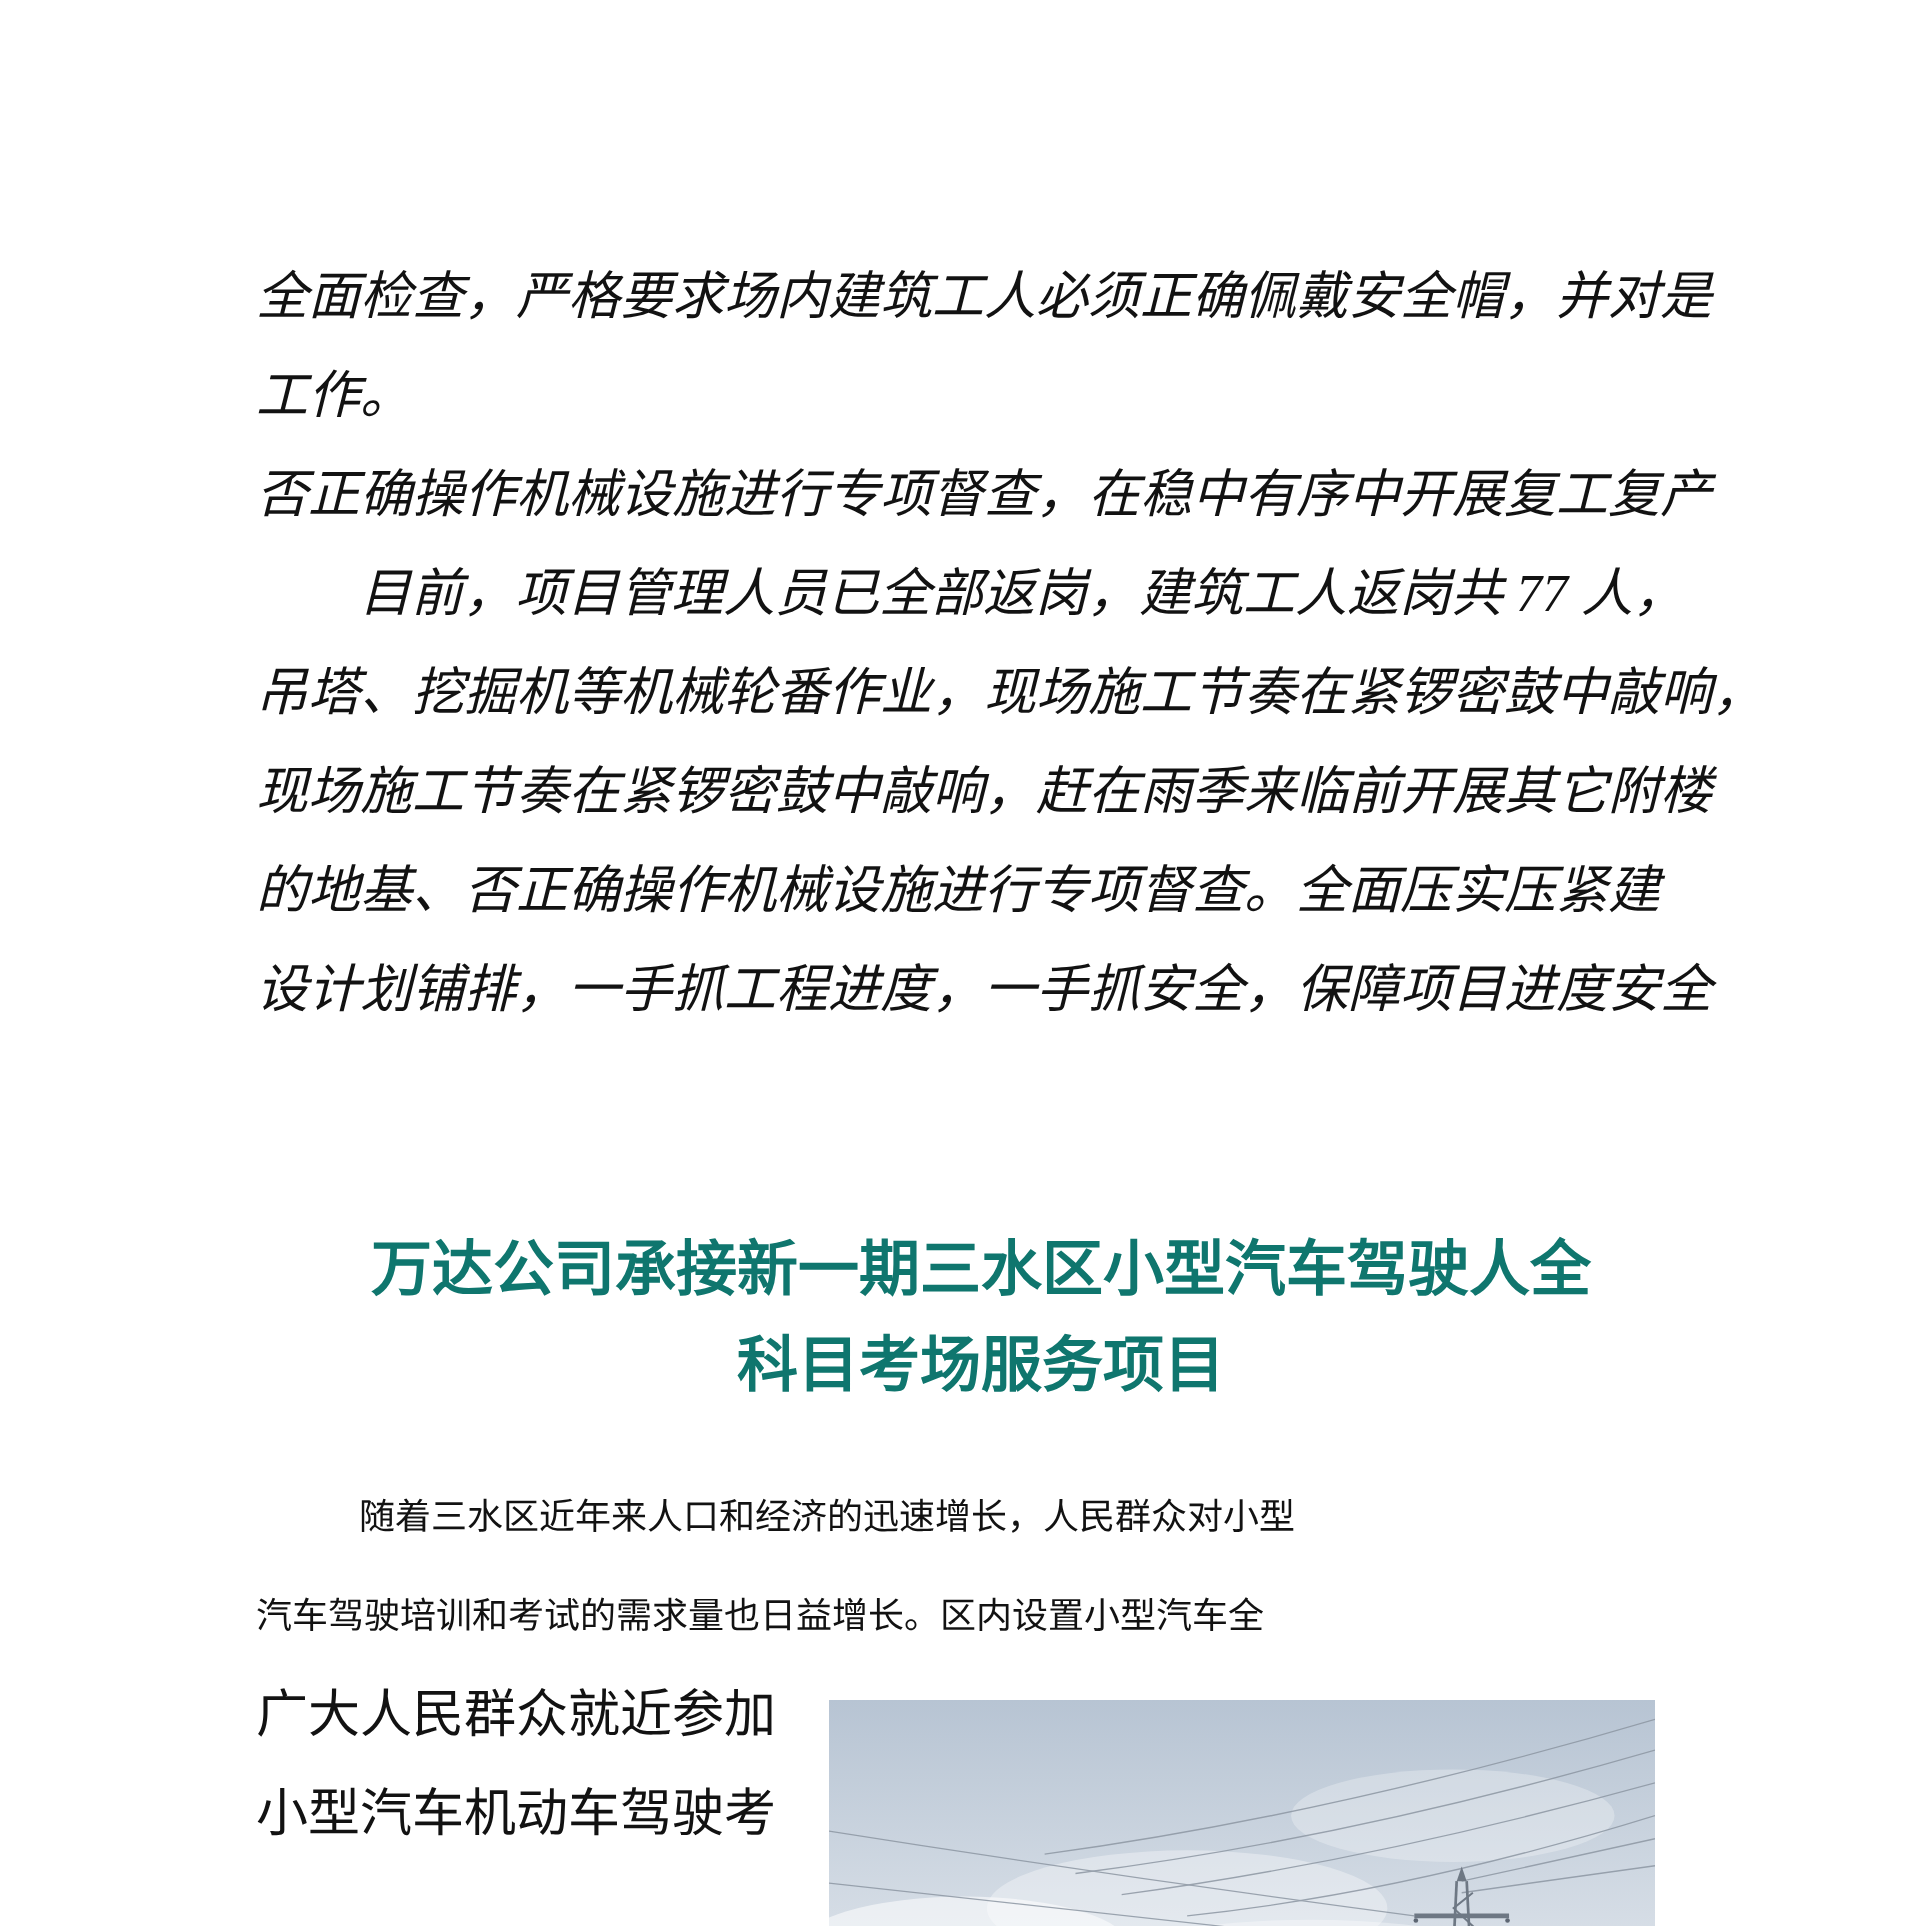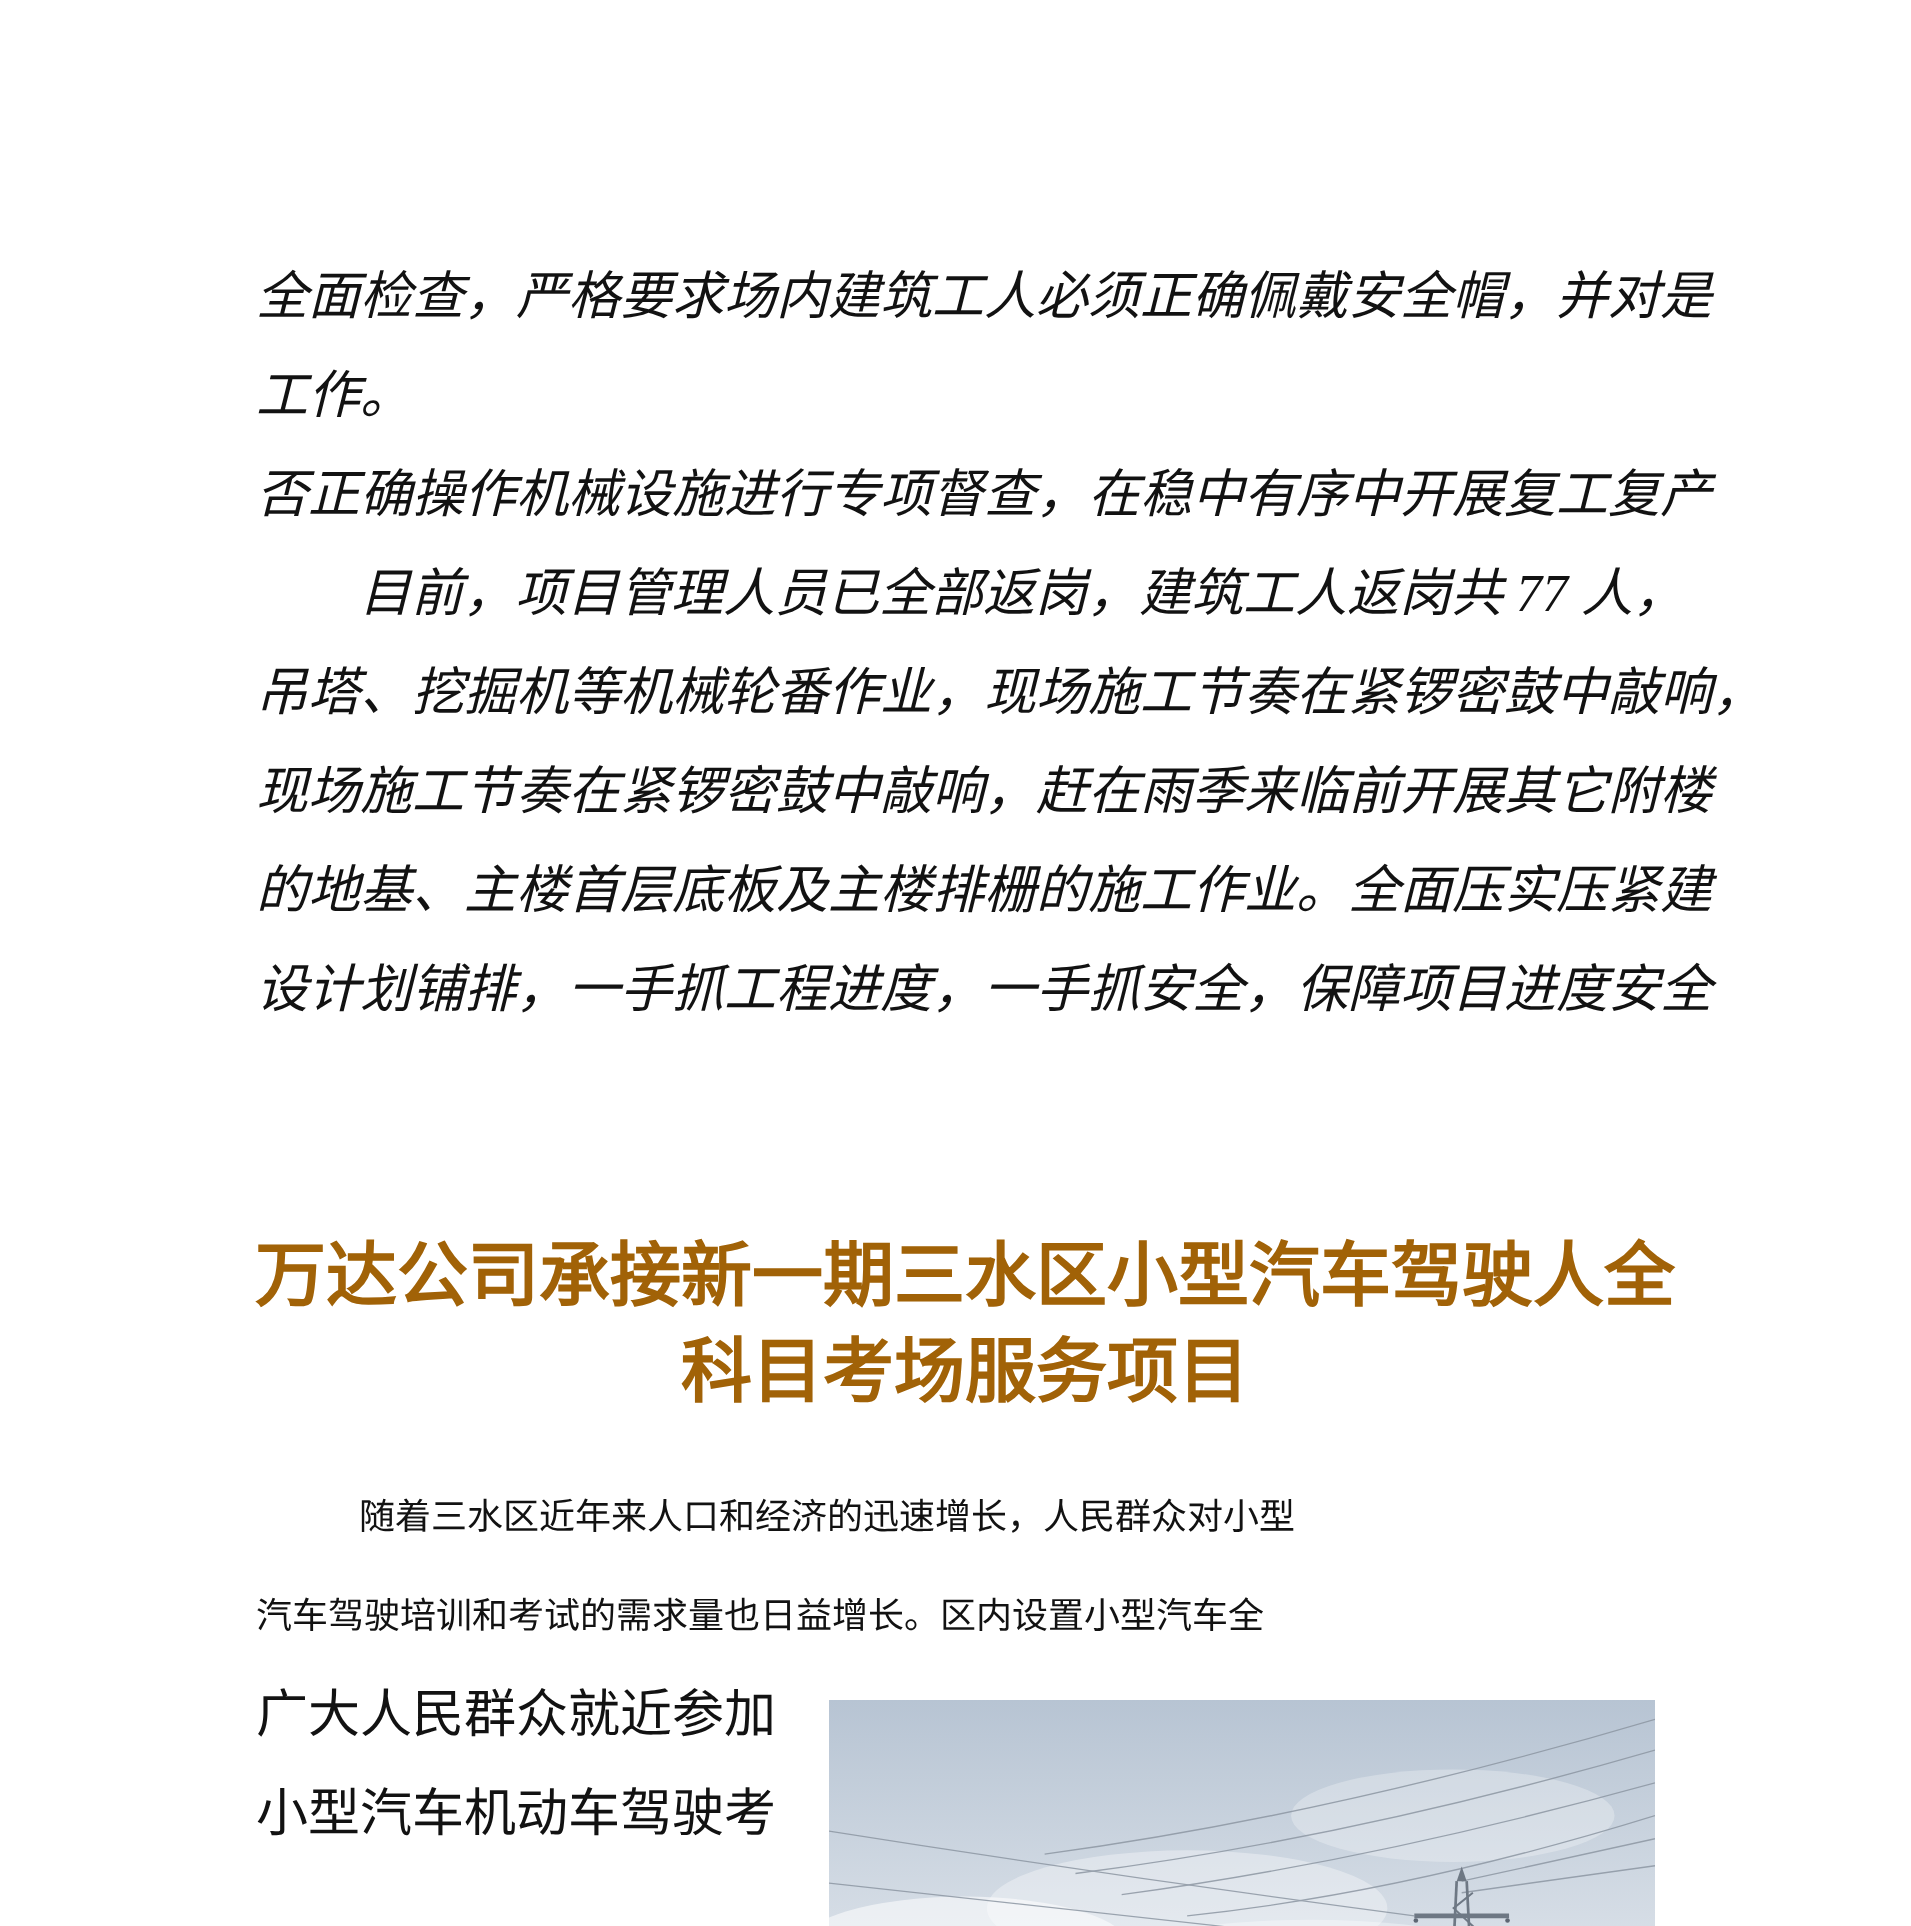--- a/index.html
+++ b/index.html
@@ -2,44 +2,44 @@
 <html lang="zh-CN" style="font-size:6.2px"><head>
 <meta charset="utf-8">
 <style>
   html,body{margin:0;padding:0;background:#888;}
   .page{position:relative;width:1911px;height:2703px;background:#ffffff;overflow:hidden;
         font-family:"Liberation Serif","DejaVu Serif",serif;color:#121212;}
   .flow{position:absolute;left:256px;top:247px;width:1450px;}
   .para{font-size:52px;line-height:99px;font-style:italic;}
   .tline{white-space:pre;height:99px;}
   .tline.indent{padding-left:103px;}
-  .headline{position:absolute;left:214px;top:1180px;width:1502px;text-align:center;
+  .headline{position:absolute;left:230px;top:1180px;width:1502px;text-align:center;
             font-family:"Liberation Sans","DejaVu Sans",sans-serif;font-weight:bold;
-            font-size:71px;line-height:96px;color:#a16207;}
+            font-size:61px;line-height:96px;color:#0f766e;}
   .p3full{position:absolute;left:256px;top:1468px;width:1450px;font-size:36px;line-height:99px;}
   .p3wrap{position:absolute;left:256px;top:1665px;width:578px;font-size:52px;line-height:99px;}
   .photo{position:absolute;left:829px;top:1700px;width:826px;height:621px;}
   .photo svg{display:block;width:100%;height:100%;}
 </style>
 </head>
 <body>
 
 <div class="page">
 
   <div class="flow">
     <div class="para">
         <div class="tline">全面检查，严格要求场内建筑工人必须正确佩戴安全帽，并对是</div>
         <div class="tline">工作。</div>
         <div class="tline">否正确操作机械设施进行专项督查，在稳中有序中开展复工复产</div>
       </div>
     <div class="para">
         <div class="tline indent">目前，项目管理人员已全部返岗，建筑工人返岗共 77 人，</div>
         <div class="tline">吊塔、挖掘机等机械轮番作业，现场施工节奏在紧锣密鼓中敲响，</div>
         <div class="tline">现场施工节奏在紧锣密鼓中敲响，赶在雨季来临前开展其它附楼</div>
-        <div class="tline">的地基、主楼首层底板及主楼排栅的施工作业。全面压实压紧建</div>
+        <div class="tline">的地基、否正确操作机械设施进行专项督查。全面压实压紧建</div>
         <div class="tline">设计划铺排，一手抓工程进度，一手抓安全，保障项目进度安全</div>
       </div>
   </div>
 
   <h1 class="headline">
     <div>万达公司承接新一期三水区小型汽车驾驶人全</div>
     <div>科目考场服务项目</div>
   </h1>
 
   <div class="p3full">

